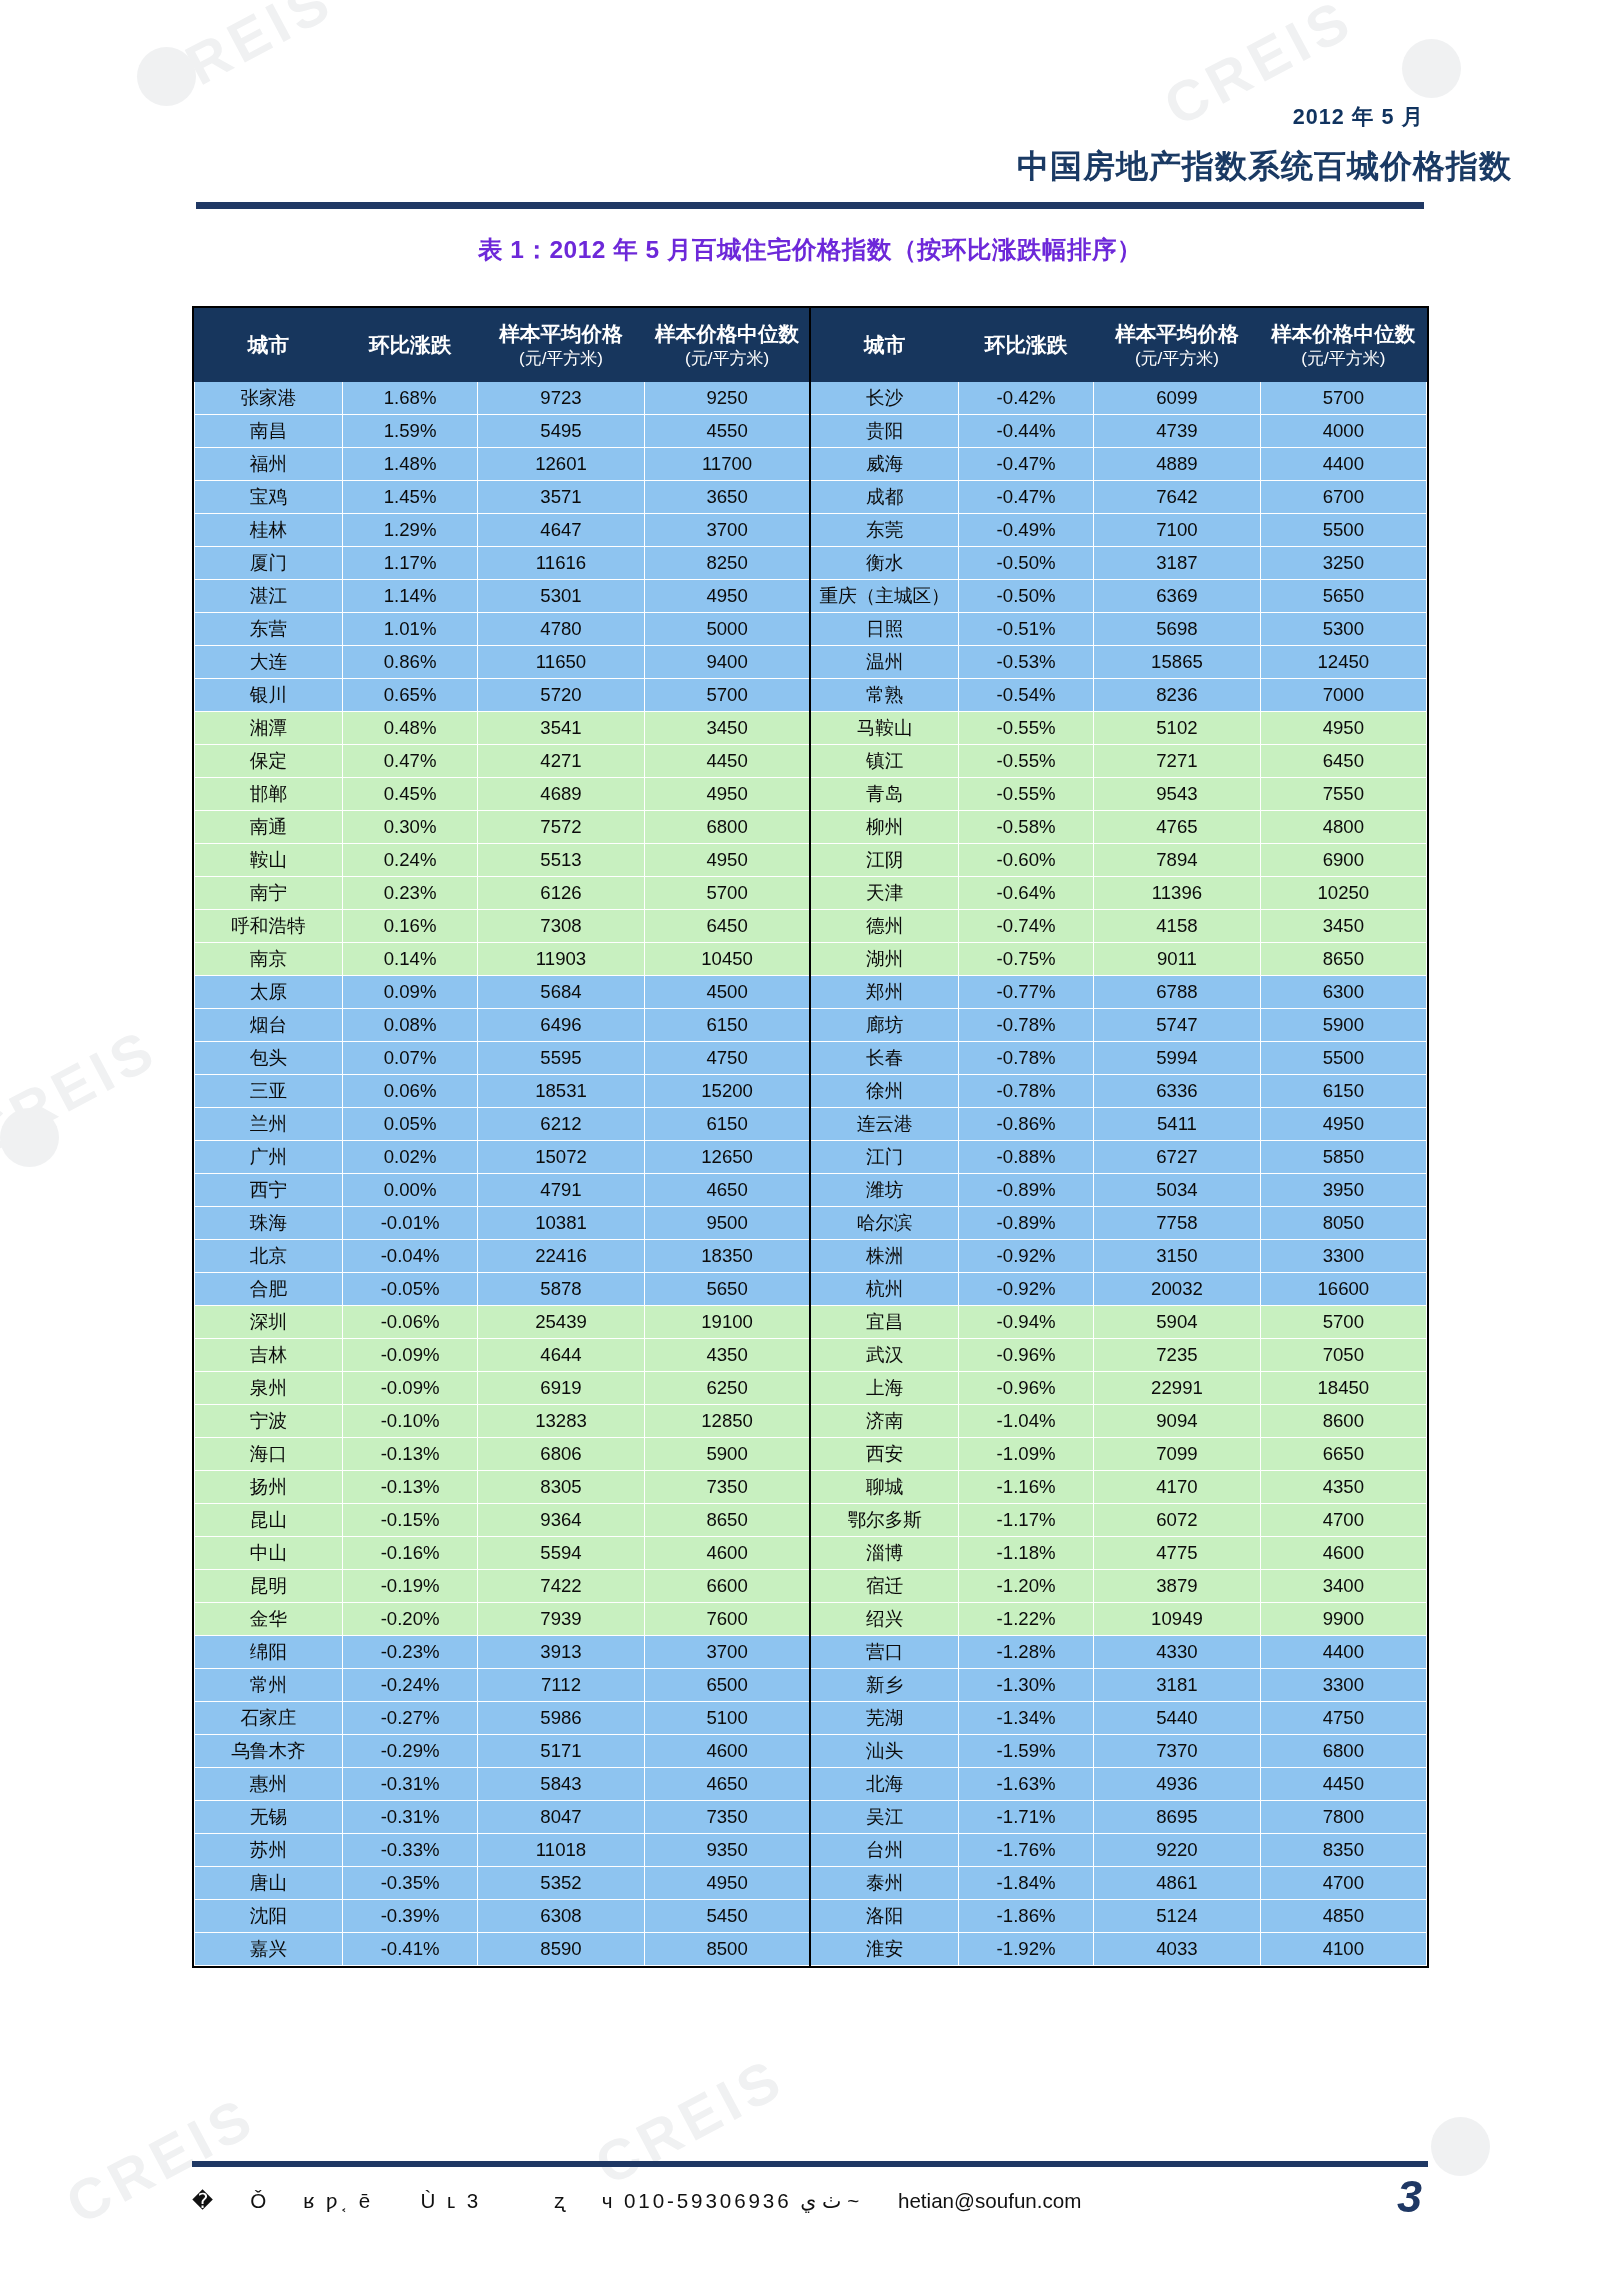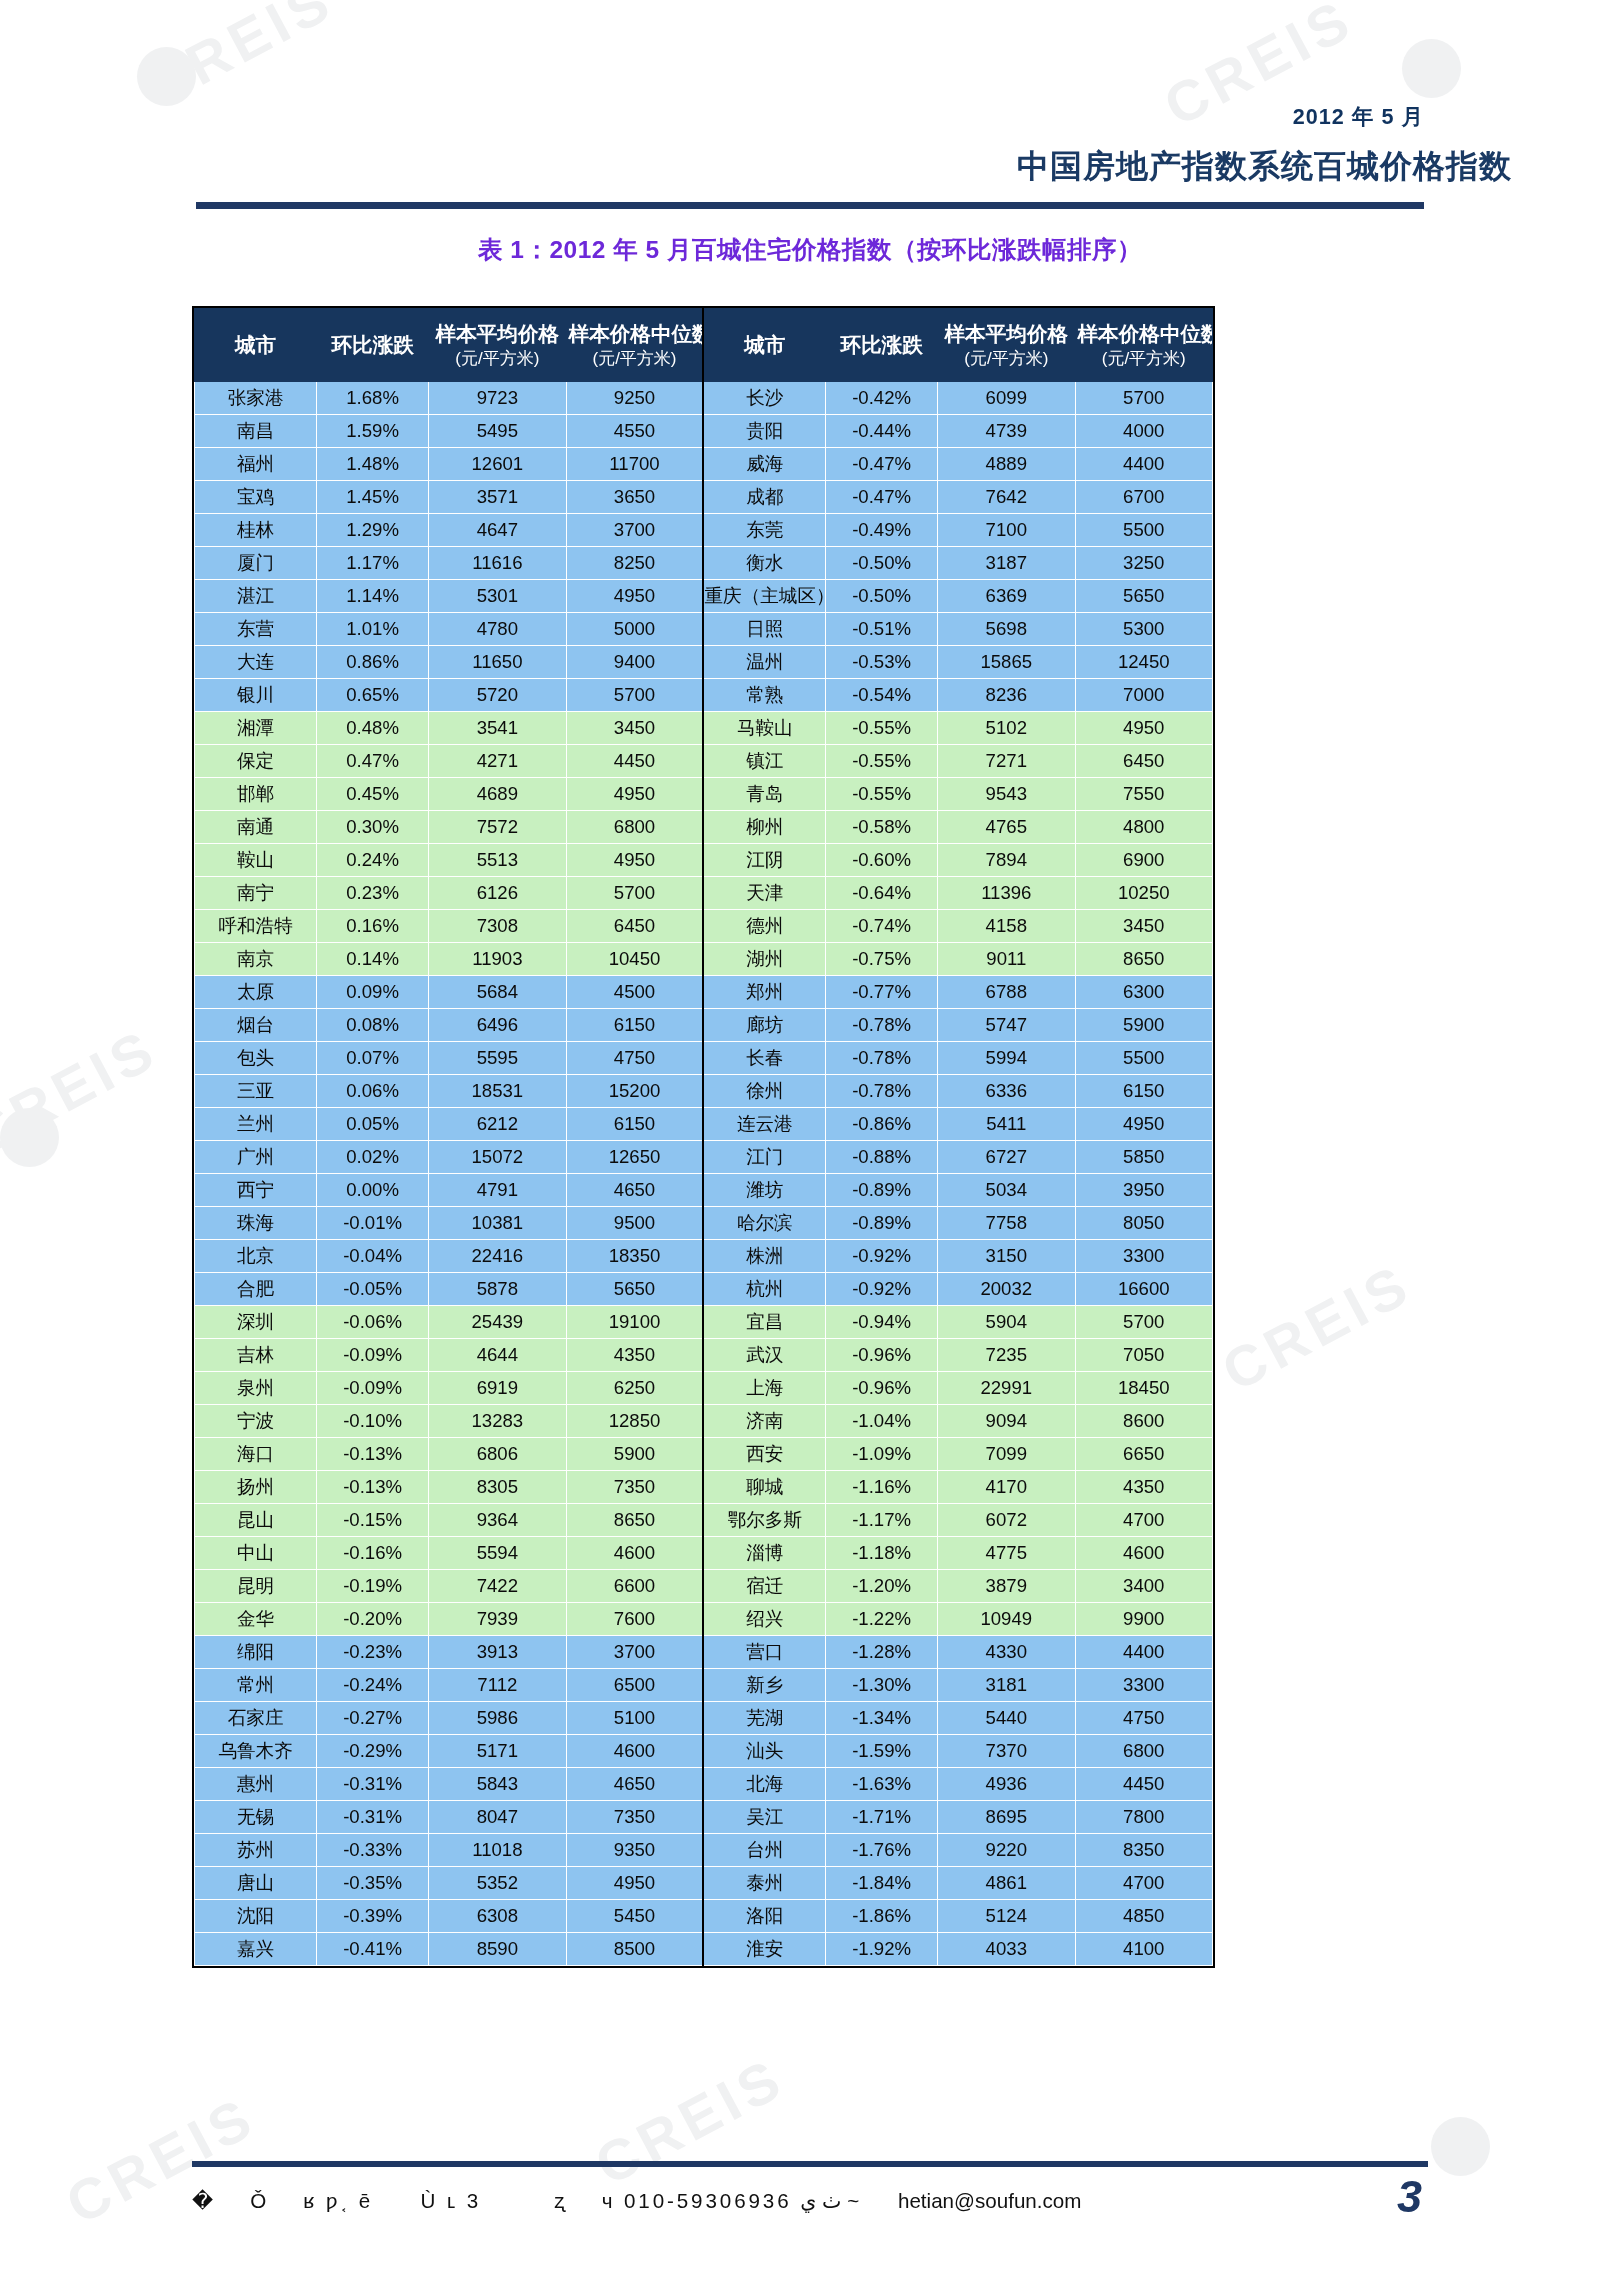--- a/index.html
+++ b/index.html
@@ -81,21 +81,21 @@
     font-weight: bold;
     z-index: 2;
     letter-spacing: 0.5px;
   }
 
   
   .table-wrap {
     position: absolute;
     top: 306px;
     left: 192px;
-    width: 1023px;
+    width: 1237px;
     z-index: 2;
     border: 2.9px solid #000000;
     background: #1d4ed8;
   }
   table.idx {
     border-collapse: collapse;
     width: 100%;
     table-layout: fixed;
   }
   table.idx col.c-city  { width: 12.0%; }

